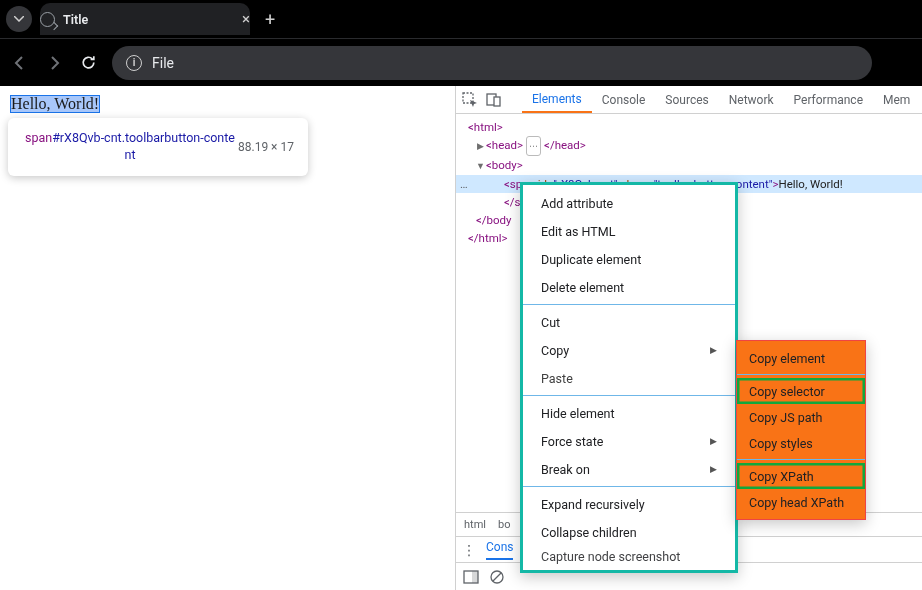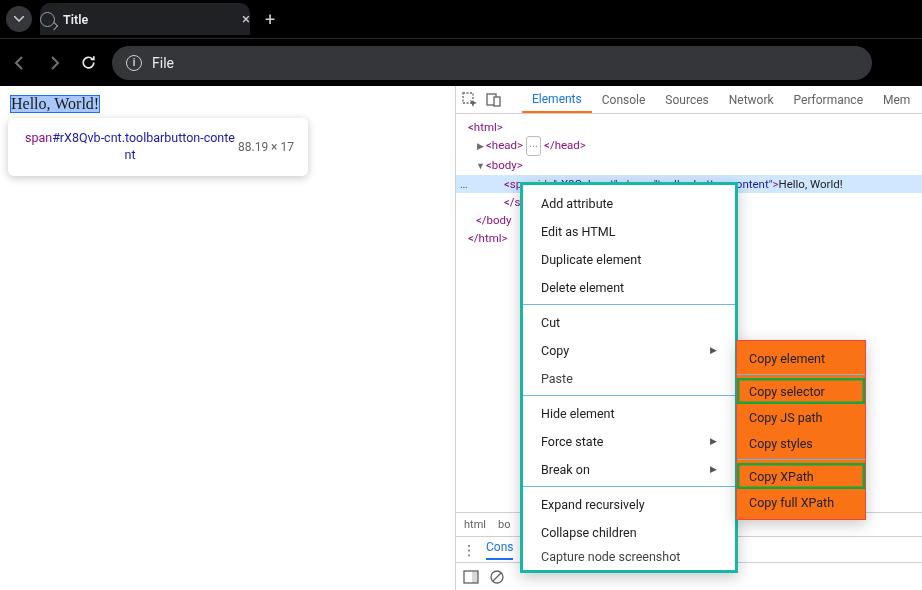--- a/index.html
+++ b/index.html
@@ -268,14 +268,14 @@
     </div>
   </div>
 <div class="submenu" id="submenu">
     <div class="mi">Copy element</div>
     <div class="sep"></div>
     <div class="mi hl-box">Copy selector</div>
     <div class="mi">Copy JS path</div>
     <div class="mi">Copy styles</div>
     <div class="sep"></div>
     <div class="mi hl-box">Copy XPath</div>
-    <div class="mi">Copy full XPath</div>
+    <div class="mi">Copy head XPath</div>
   </div>
 
 </body></html>

